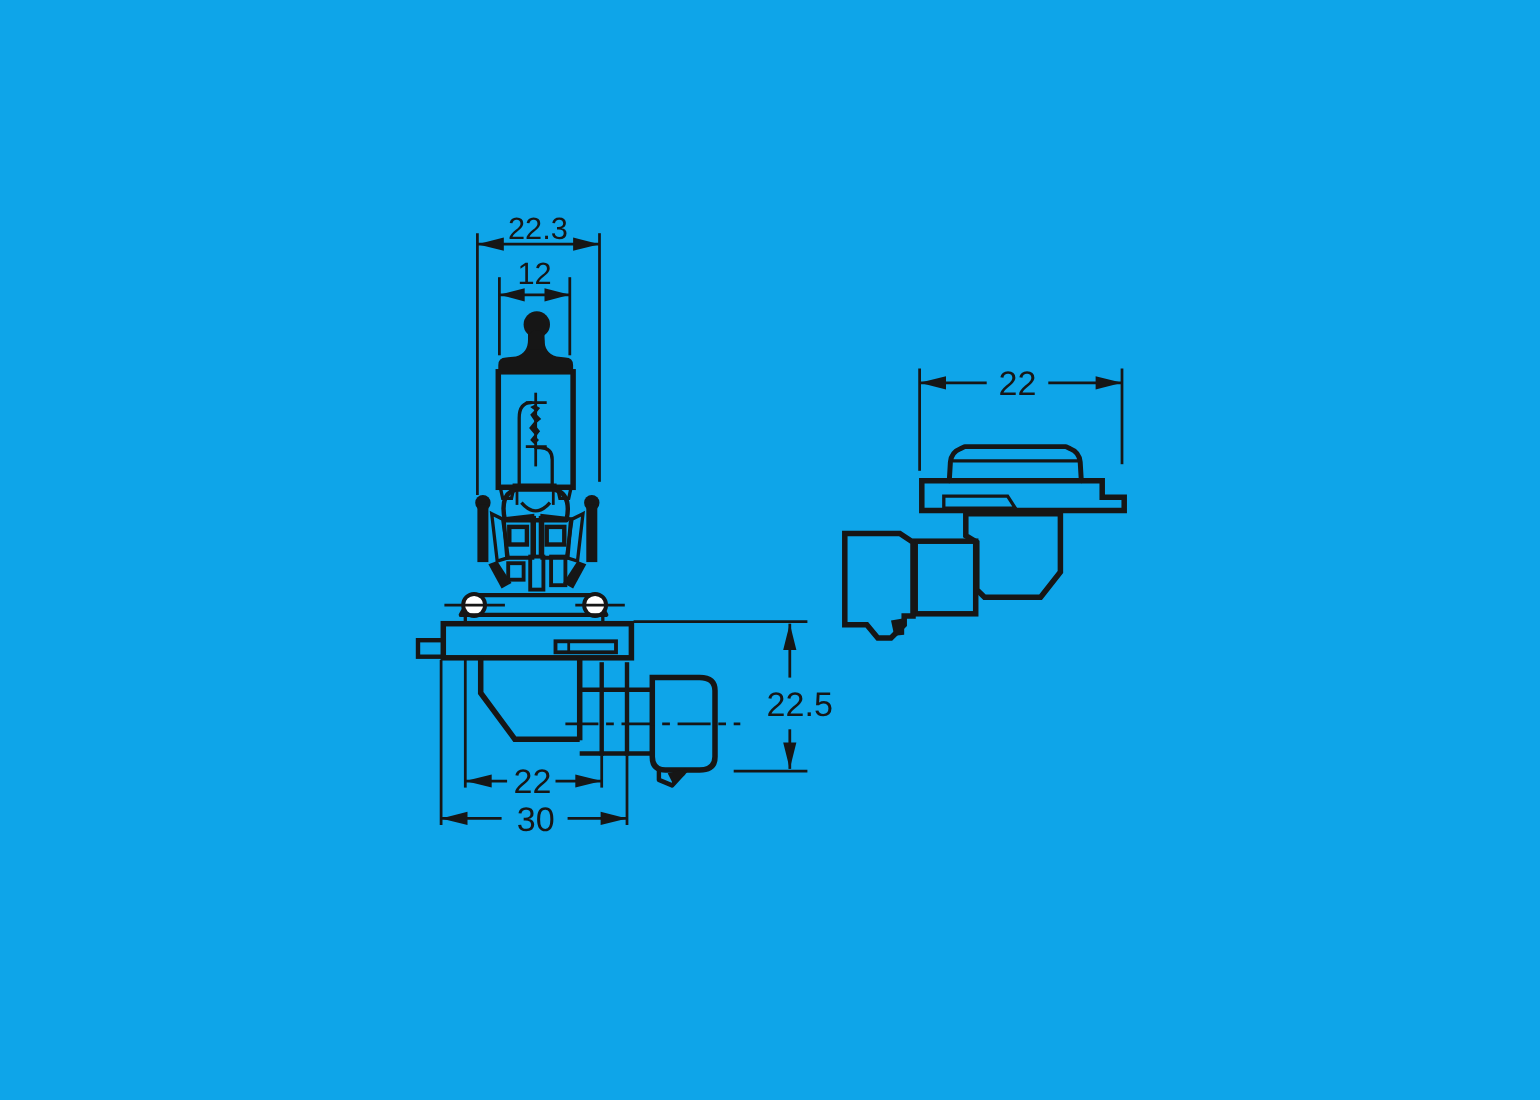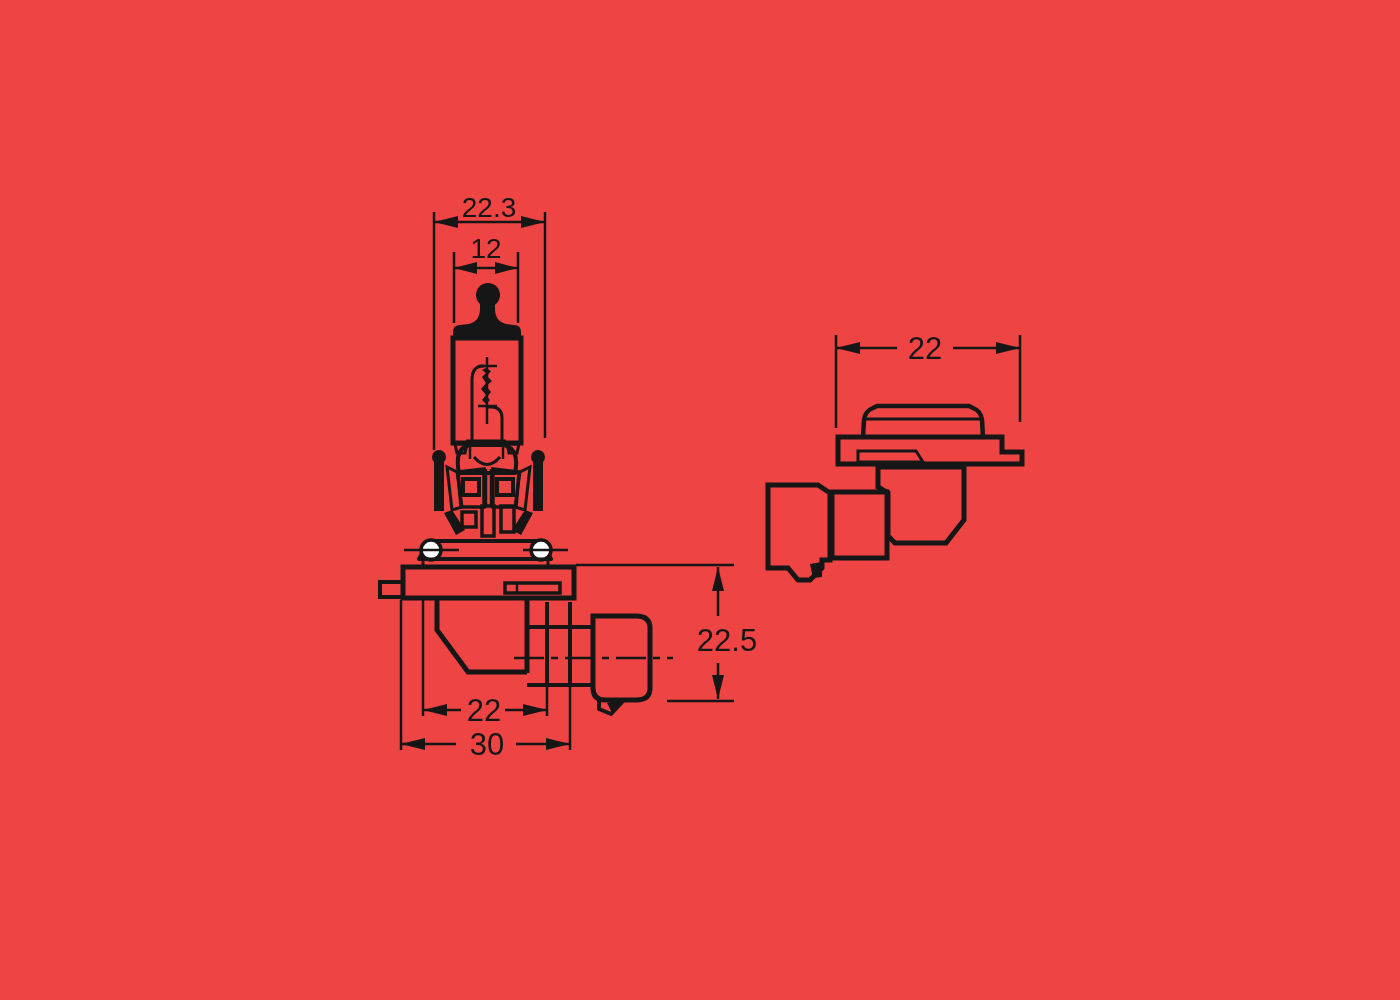--- a/index.html
+++ b/index.html
@@ -1,16 +1,16 @@
 <!DOCTYPE html>
 <html><head>
 <meta charset="utf-8">
 <style>
   html,body{margin:0;padding:0;background:#ffffff;}
-  .stage{position:relative;width:1400px;height:1000px;background:#ef4444;overflow:hidden;
+  .stage{position:relative;width:1400px;height:1000px;background:#0ea5e9;overflow:hidden;
          font-family:"Liberation Sans", sans-serif;}
   svg{position:absolute;left:0;top:0;}
   
   .ln{stroke:#161616;fill:none;stroke-linecap:butt;stroke-linejoin:miter;}
   .rj{stroke-linejoin:round;stroke-linecap:round;}
   .s5{stroke-width:5;}
   .s45{stroke-width:4.5;}
   .s4{stroke-width:4;}
   .s35{stroke-width:3.5;}
   .s3{stroke-width:3;}

